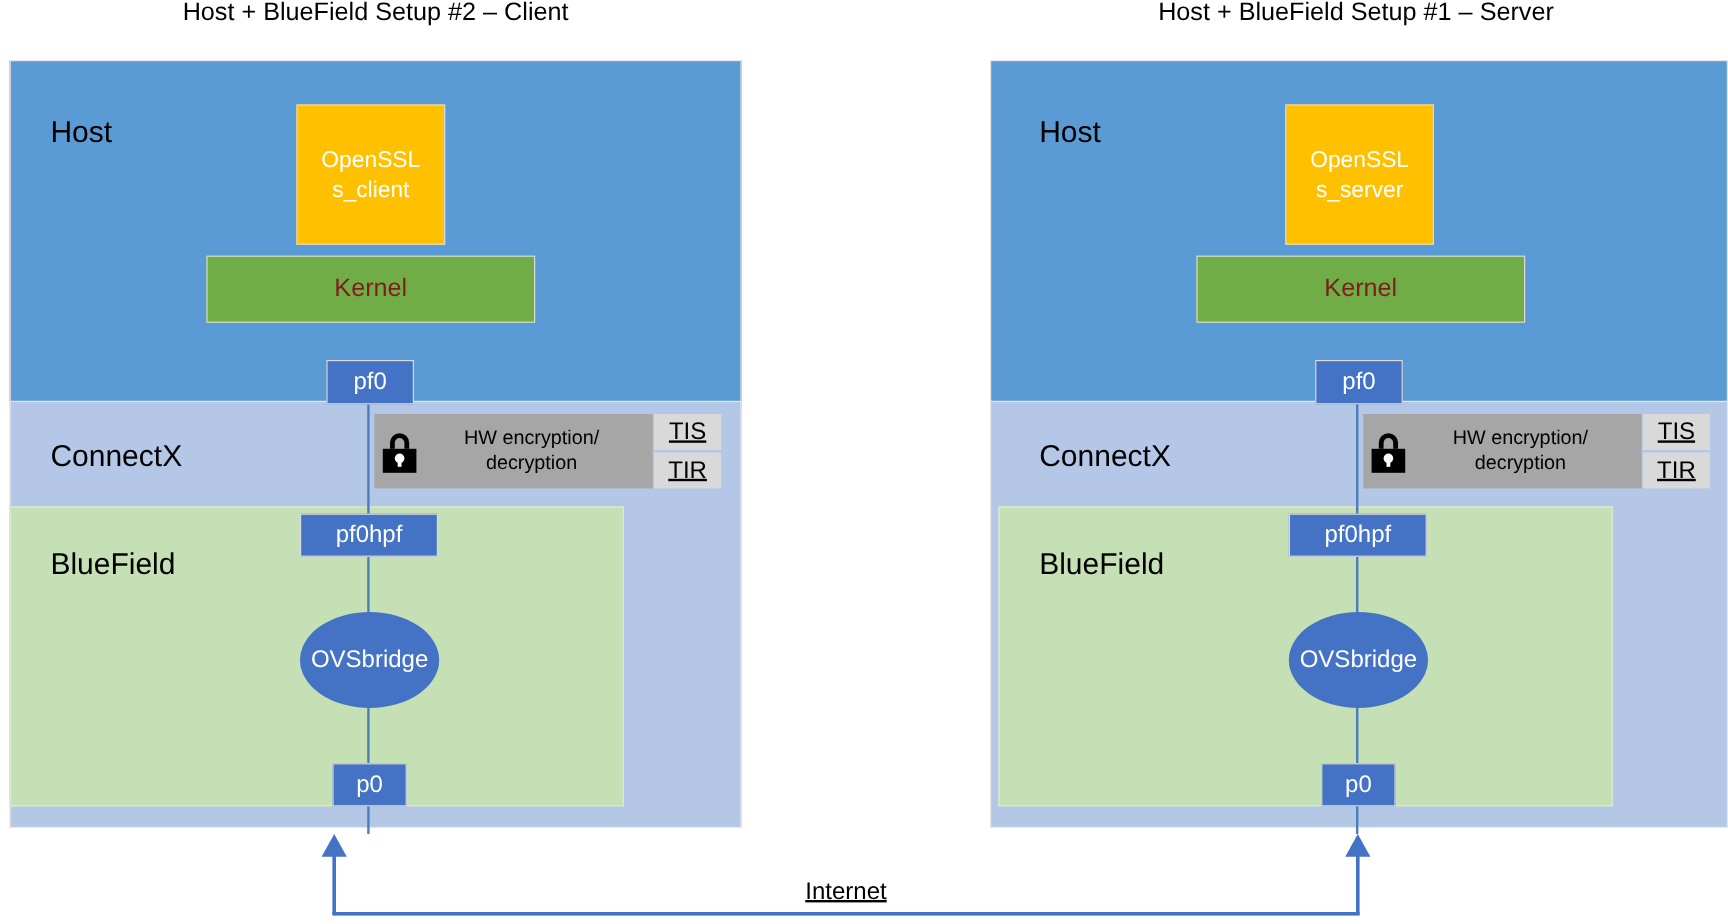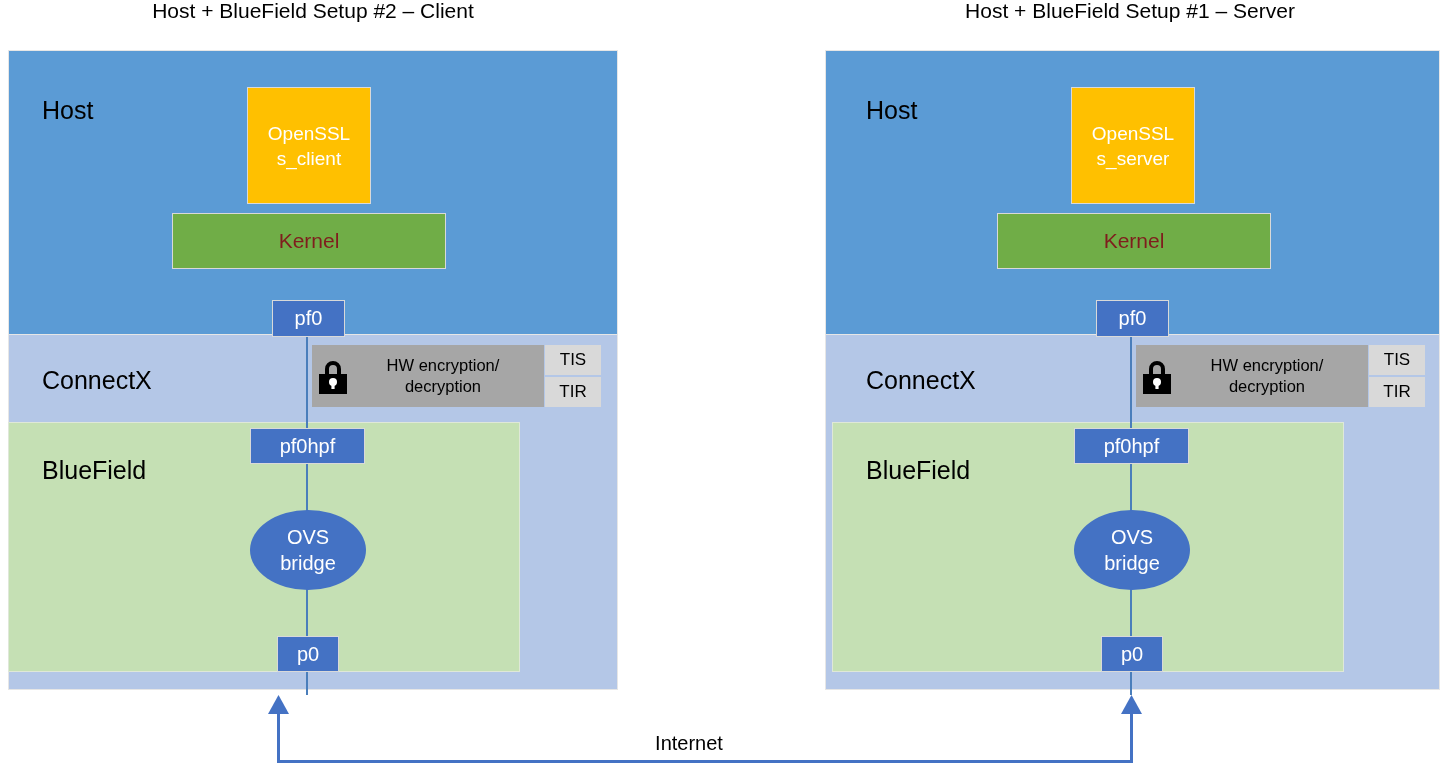--- a/index.html
+++ b/index.html
@@ -111,21 +111,21 @@
 
   
   .ovs-ellipse {
     position: absolute;
     background: #4472c4;
     border-radius: 50%;
     color: #ffffff;
     font-size: 20px;
     line-height: 26px;
     display: flex;
-    flex-direction: column;
+    flex-direction: row;
     align-items: center;
     justify-content: center;
     text-align: center;
     z-index: 6;
   }
 
   
   .connector {
     position: absolute;
     width: 2px;
@@ -159,25 +159,26 @@
     width: 34px;
     height: 40px;
   }
 
   
   .tq-box {
     position: absolute;
     background: #d9d9d9;
     box-sizing: border-box;
     color: #000000;
-    font-size: 17px;
+    font-size: 20px;
     display: flex;
     align-items: center;
     justify-content: center;
     z-index: 5;
+    text-decoration: underline;
   }
 
   
   .internet-label {
     position: absolute;
     font-size: 20px;
     color: #000000;
     white-space: nowrap;
     text-align: center;
     z-index: 4;
@@ -313,16 +314,16 @@
 
     <div class="inet-line" style="left:1130px; top:707px; width:3px; height:55px;"></div>
 
     <svg class="abs" style="left:267px; top:695px;" width="24" height="20" viewBox="0 0 24 20" aria-hidden="true">
       <polygon points="11.5,0 22,19 1,19" fill="#4472c4"></polygon>
     </svg>
     <svg class="abs" style="left:1120px; top:695px;" width="24" height="20" viewBox="0 0 24 20" aria-hidden="true">
       <polygon points="11.5,0 22,19 1,19" fill="#4472c4"></polygon>
     </svg>
 
-    <div class="internet-label" style="left:584px; top:732px; width:210px;">Internet</div>
+    <div class="internet-label" style="left:600px; top:732px; width:210px;text-decoration:underline;">Internet</div>
   </div>
 
 </div>
 
 </body></html>

